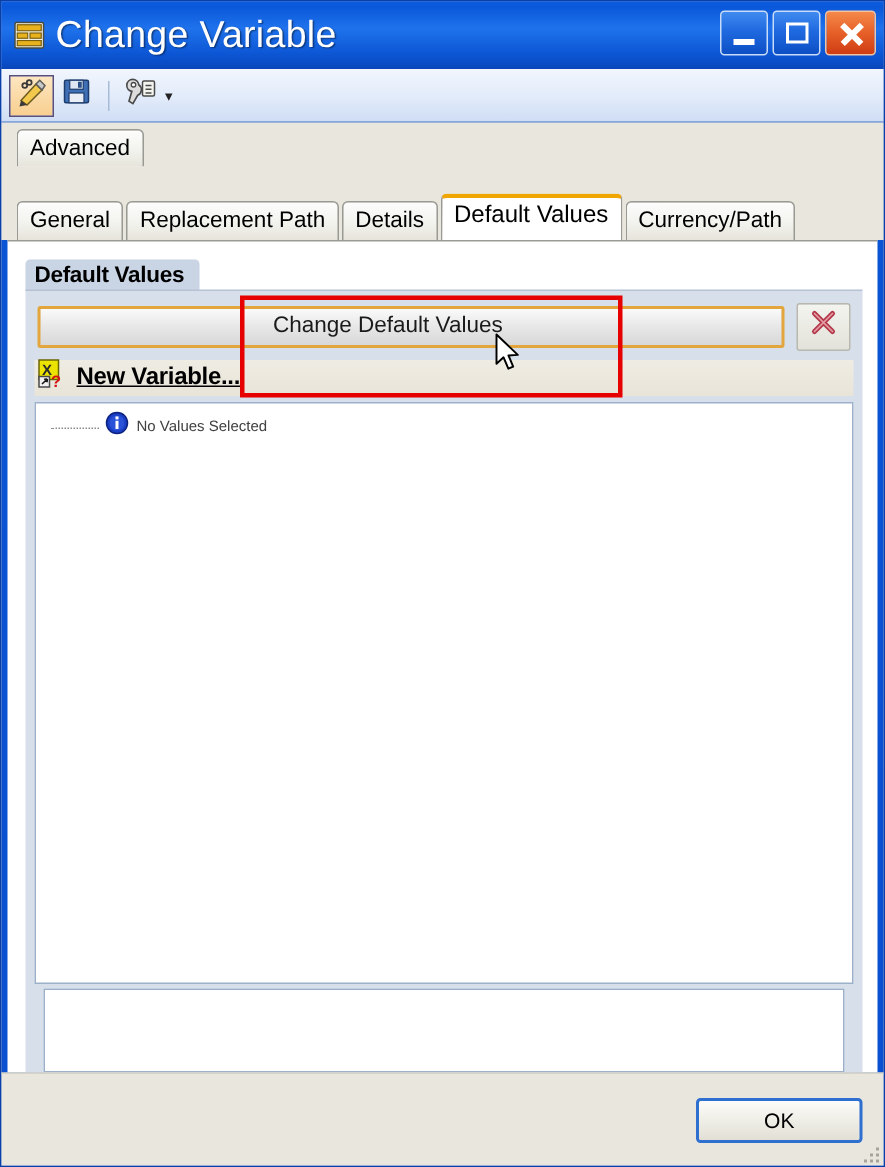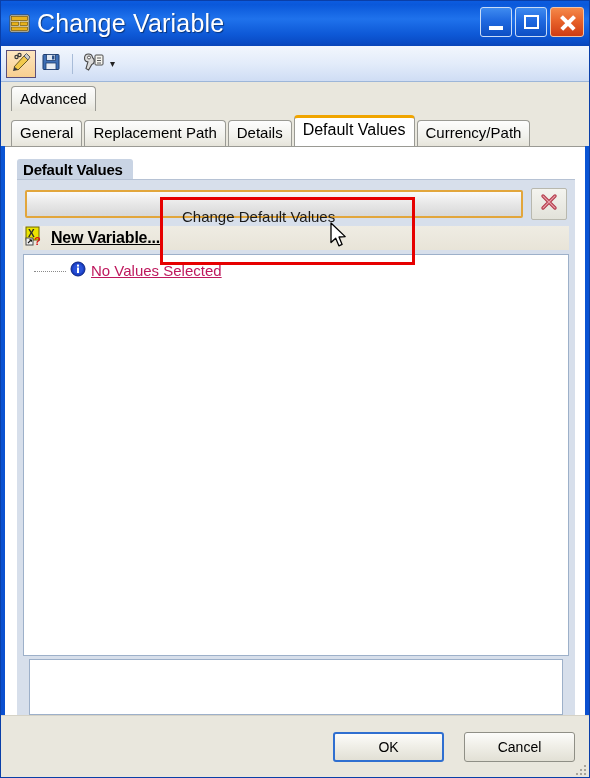--- a/index.html
+++ b/index.html
@@ -139,21 +139,21 @@
   }
 
   
   #tabarea {
     flex: 0 0 auto;
     background: #e9e7dd;
     padding: 4px 4px 0 4px;
     box-sizing: border-box;
   }
   .tabrow { display: flex; align-items: flex-end; padding-left: 6px; }
-  .tabrow.row1 { margin-bottom: 4px; }
+  .tabrow.row1 { margin-bottom: 18px; }
   .tab {
     font-size: 15px;
     color: #000;
     padding: 3px 8px 4px 8px;
     background: linear-gradient(to bottom,#fdfdfd 0%,#f1f1ec 60%,#e6e4da 100%);
     border: 1px solid #9a9a94;
     border-bottom: none;
     border-radius: 4px 4px 0 0;
     margin-right: 2px;
     cursor: pointer;
@@ -289,24 +289,23 @@
     cursor: pointer;
   }
   .tree-dots {
     width: 32px;
     border-top: 1px dotted #8a8a8a;
     margin-right: 4px;
     margin-top: 2px;
     flex: 0 0 32px;
   }
   .tree-label {
-    font-size: 15px;
-    color: #be185d;
+    font-size: 10px;
+    color: #404040;
     margin-left: 5px;
-    text-decoration: underline;
   }
 
   
   #lower-panel {
     background: #ffffff;
     border: 1px solid #9db0c9;
     margin: 3px 6px 0 6px;
     height: 56px;
     flex: 0 0 56px;
     box-sizing: border-box;
@@ -524,21 +523,20 @@
         </div>
 
         <div id="lower-panel"></div>
       </div>
     </div>
 
   </div>
 
   <div id="buttonbar">
     <button class="dlgbtn default">OK</button>
-    <button class="dlgbtn">Cancel</button>
     <div id="resize-grip">
       <i style="right:0;bottom:0;"></i>
       <i style="right:4px;bottom:0;"></i>
       <i style="right:8px;bottom:0;"></i>
       <i style="right:0;bottom:4px;"></i>
       <i style="right:4px;bottom:4px;"></i>
       <i style="right:0;bottom:8px;"></i>
     </div>
   </div>
 

